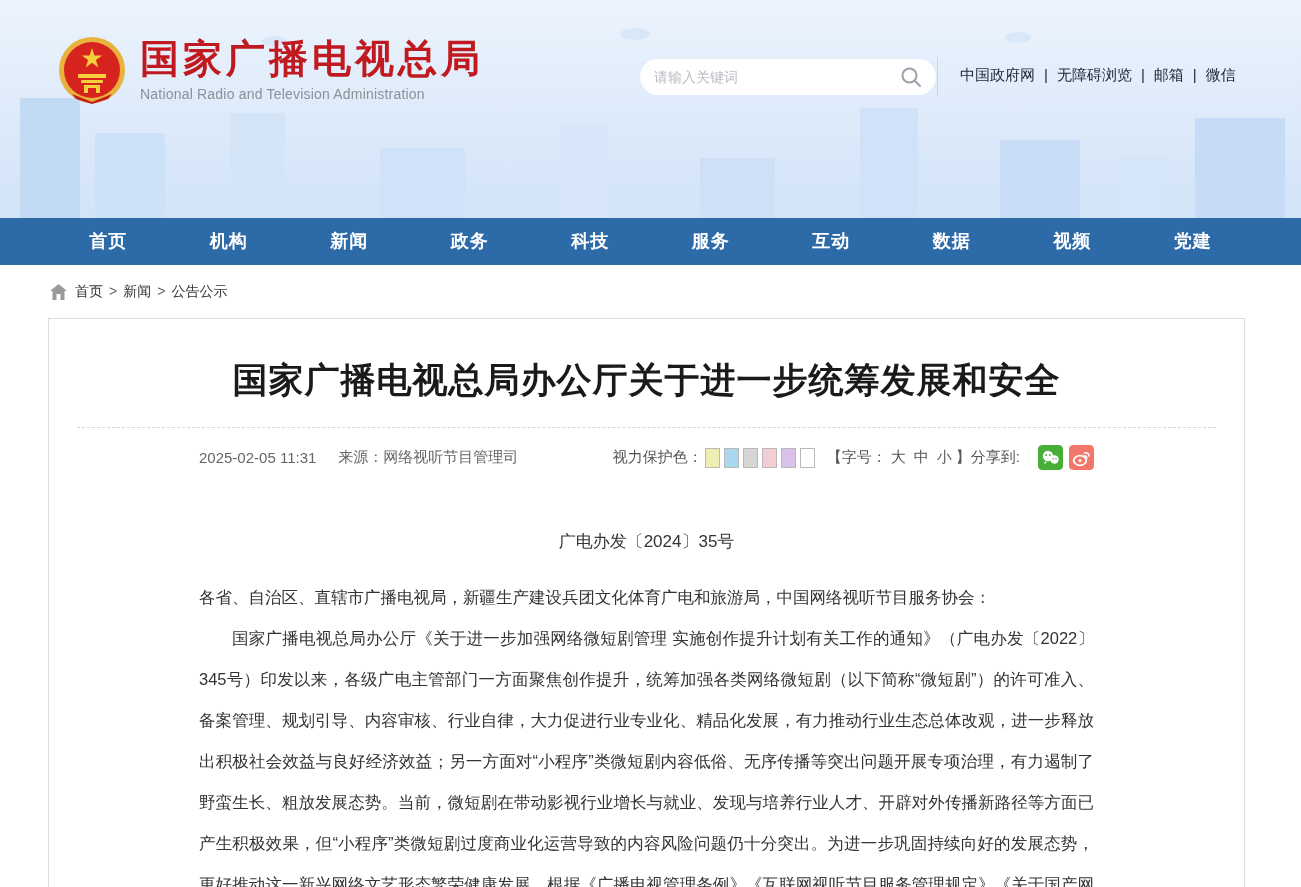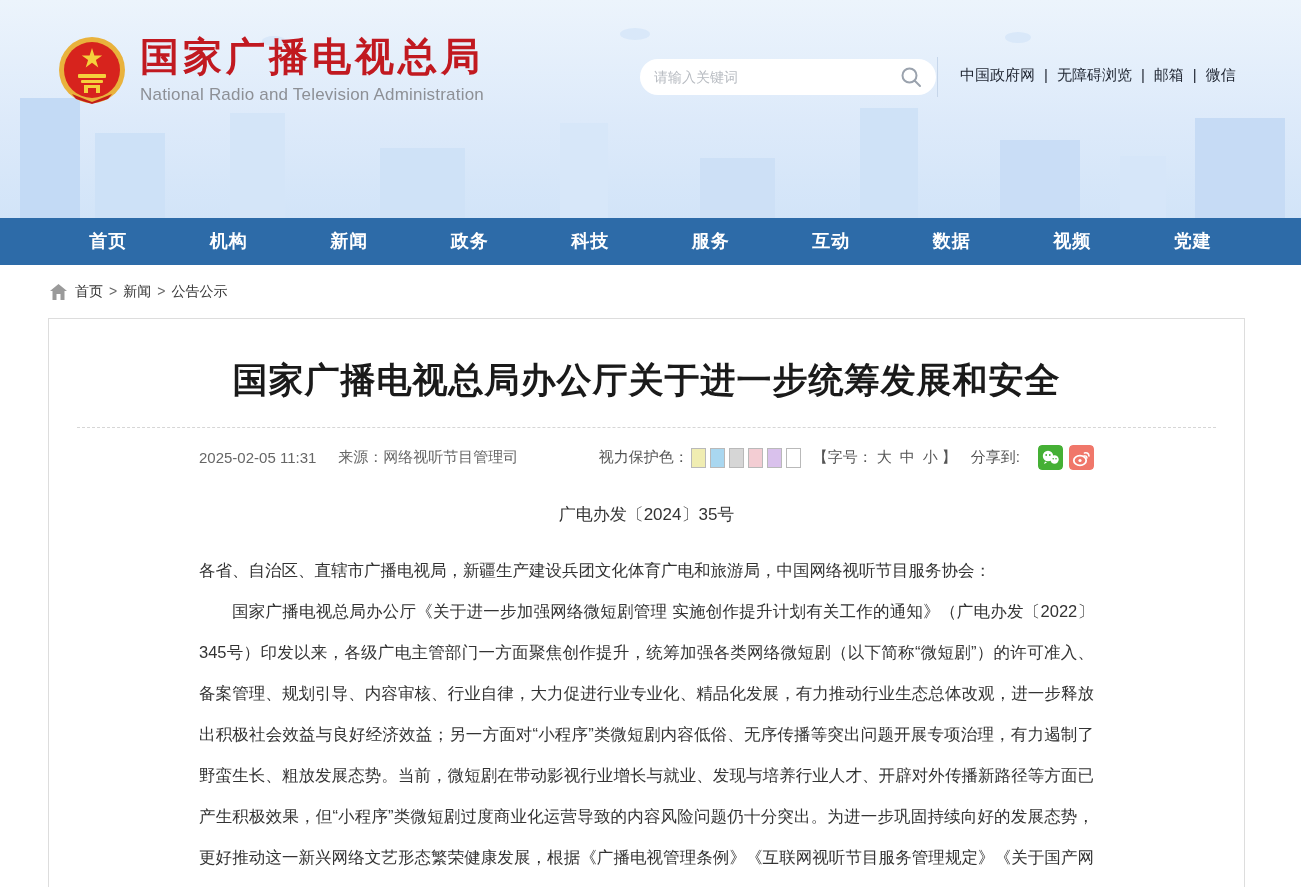--- a/index.html
+++ b/index.html
@@ -12,21 +12,21 @@
   .bldg { position:absolute; bottom:0; background:#cbdff7; }
   .bldg.win { background-image:repeating-linear-gradient(to bottom,
       rgba(255,255,255,.55) 0 5px, transparent 5px 13px); }
   .cloud { position:absolute; background:#d9e8f9; border-radius:50%; }
   .header-inner { position:absolute; inset:0; z-index:2; }
 
   .brand { position:absolute; left:58px; top:36px; display:flex; align-items:center; }
   .emblem { width:68px; height:68px; flex:0 0 auto; }
   .brand-text { margin-left:14px; }
   .site-title { color:#c11920; font-size:39px; font-weight:bold; letter-spacing:4px; line-height:1.1; }
-  .site-sub { color:#8d9096; font-size:17px; margin-top:6px; letter-spacing:.2px; }
+  .site-sub { color:#8d9096; font-size:14px; margin-top:6px; letter-spacing:.2px; }
 
   .search-wrap { position:absolute; left:640px; top:59px; width:296px; height:36px;
     background:#fff; border-radius:18px; display:flex; align-items:center; padding:0 14px; }
   .search-input { flex:1; border:none; outline:none; font-size:14px; color:#333; background:transparent; }
   .search-input::placeholder { color:#b8bcc2; }
   .search-btn { width:22px; height:22px; border:none; background:transparent; cursor:pointer; padding:0; }
 
   .hdr-divider { position:absolute; left:937px; top:57px; width:1px; height:40px; background:#c6d6ea; }
   .top-links { position:absolute; left:960px; top:66px; display:flex; align-items:center; font-size:15px; color:#1e2430; }
   .top-link { color:#1e2430; cursor:pointer; white-space:nowrap; }
@@ -50,26 +50,26 @@
   .art-title { text-align:center; color:#1a1a1a; font-weight:bold; font-size:35px;
     line-height:62px; letter-spacing:1px; padding:0 120px; }
   .dash-sep { border-bottom:1px dashed #d6d6d6; margin:16px 28px 0 28px; }
 
   .meta-row { display:flex; align-items:center; justify-content:space-between;
     padding:0 150px; margin-top:17px; color:#666; font-size:15px;gap:45px; }
   .meta-left { display:flex; align-items:center; gap:22px; white-space:nowrap; }
   .meta-right { display:flex; align-items:center; white-space:nowrap; color:#555;text-align:center; }
   .swatches { display:flex; gap:4px; margin:0 12px 0 2px; }
   .swatch { width:15px; height:20px; border:1px solid #b9b9b9; cursor:pointer; }
-  .fs-group { margin-right:14px; }
+  .fs-group { }
   .fs-opt { margin:0 4px; cursor:pointer; }
   .share-label { margin-right:12px; }
   .share-ico { width:25px; height:25px; border-radius:4px; margin-left:6px; cursor:pointer; display:inline-block; vertical-align:middle; }
 
-  .doc-number { text-align:center; color:#333; font-size:17px; margin-top:33px; }
+  .doc-number { text-align:center; color:#333; font-size:17px; margin-top:60px; }
 
   .body-text { padding:0 150px; margin-top:24px; color:#333; font-size:16.5px;
     line-height:41px; text-align:justify; }
   .para { text-indent:0; }
   .para.indent { text-indent:2em; }
 </style>
 </head>
 <body>
 
 <div class="header">

